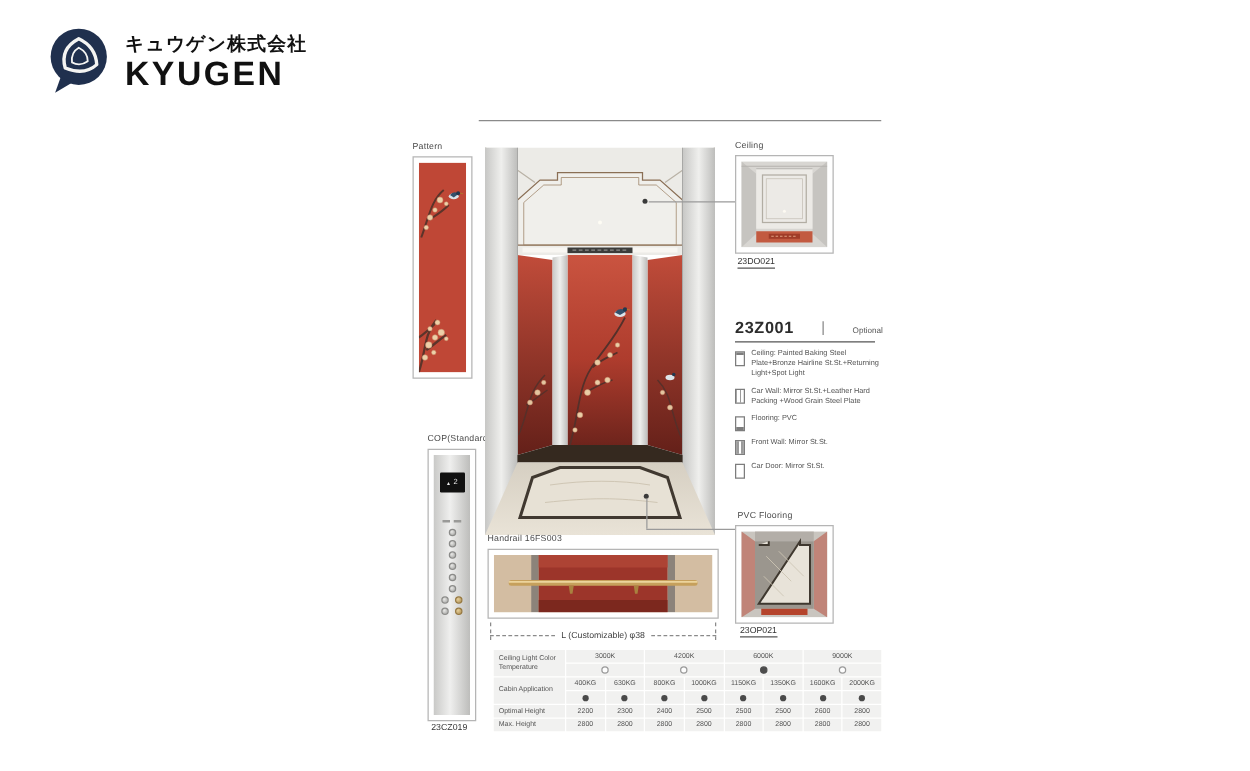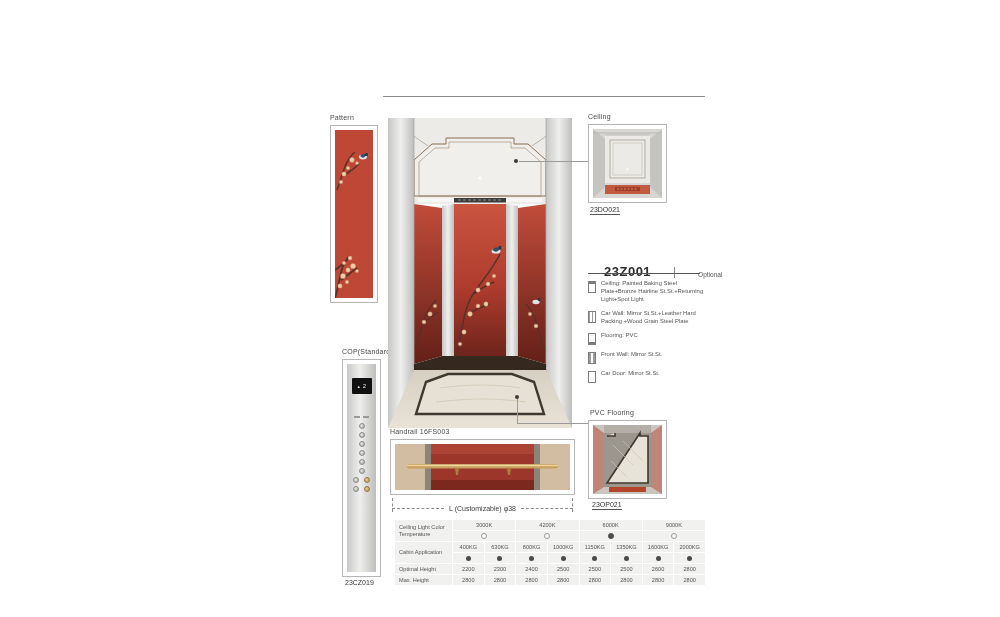--- a/index.html
+++ b/index.html
@@ -29,21 +29,21 @@
   .cop-metal { position:absolute; inset:4px; background:linear-gradient(90deg,#c9c9c7,#efefee 45%,#bdbdbb); display:flex; flex-direction:column; align-items:center; }
   .cop-display { margin-top:14px; width:20px; height:16px; background:#111; color:#eee; font-size:6px; display:flex; align-items:center; justify-content:center; gap:2px; border-radius:1px; }
   .cop-slots { margin-top:22px; display:flex; gap:3px; }
   .cop-slot { width:6px; height:2px; background:#9a9a98; }
   .cop-btns { margin-top:5px; display:flex; flex-direction:column; gap:3px; align-items:center; }
   .cop-btn { width:6px; height:6px; border-radius:50%; background:radial-gradient(circle at 35% 35%, #e8e8e6, #a3a3a1); border:1px solid #8b8b89; }
   .cop-row2 { display:flex; gap:5px; }
   .cop-btn.gold { background:radial-gradient(circle at 35% 35%, #e6cf9a, #b08f4e); border-color:#96773d; }
 
   
-  .model-title { position:absolute; left:604px; top:254px; display:flex; align-items:flex-end; gap:23px;margin-top:10px; }
+  .model-title { position:absolute; left:588px; top:254px; display:flex; align-items:flex-end; gap:23px; }
   .model-code { font-size:13px; font-weight:bold; color:#2c2c2c; letter-spacing:.5px; }
   .model-sep { width:1px; height:11px; background:#888; margin-bottom:1px; }
   .model-tag { font-size:6.5px; color:#555; margin-bottom:1px; }
   .model-rule { position:absolute; left:588px; top:273px; width:112px; height:1px; background:#555; }
   .spec-list { position:absolute; left:588px; top:280px; width:118px; display:flex; flex-direction:column; }
   .spec-item { display:flex; gap:5px; margin-bottom:6px; }
   .spec-icon { width:8px; height:12px; border:1px solid #7d7d7d; background:#fff; flex:none; margin-top:1px; }
   .spec-icon.i-ceiling { background:linear-gradient(#7d7d7d 0 2px, #fff 2px); }
   .spec-icon.i-carwall { background:repeating-linear-gradient(90deg,#9b9b9b 0 1px,#fff 1px 3px); }
   .spec-icon.i-flooring { background:linear-gradient(#fff 0 calc(100% - 2px), #7d7d7d calc(100% - 2px)); }
@@ -67,20 +67,32 @@
   .cell.span2c { grid-column:span 2; }
   .radio { width:6px; height:6px; border-radius:50%; border:1px solid #9a9a9a; background:#fdfdfd; }
   .radio.selected { background:#4d4d4d; border-color:#4d4d4d; }
   .capdot { width:5px; height:5px; border-radius:50%; background:#4a4a4a; }
 </style>
 </head>
 <body>
 
 <div class="canvas">
 
+  <div class="logo">
+    <svg width="54" height="58" viewBox="0 0 60 64">
+      <circle cx="30" cy="28" r="25" fill="#20304e"></circle>
+      <path d="M14 46 L9 60 L24 51 Z" fill="#20304e"></path>
+      <path d="M30 12 Q45 19 46 35 Q35 45 18 38 Q13 21 30 12 Z" fill="none" stroke="#f4f4f2" stroke-width="3" stroke-linejoin="round"></path>
+      <path d="M30 20 Q38 24 38 32 Q31 37 24 33 Q23 24 30 20 Z" fill="none" stroke="#f4f4f2" stroke-width="1.6" stroke-linejoin="round"></path>
+    </svg>
+    <div class="logo-text">
+      <span class="logo-jp">キュウゲン株式会社</span>
+      <span class="logo-en">KYUGEN</span>
+    </div>
+  </div>
 
   <div class="topline"></div>
 
   <div class="sec-label" style="left:330px; top:114px;">Pattern</div>
   <div class="frame" style="left:330px; top:125px; width:48px; height:178px;">
     <div class="frame-inner">
       <svg width="100%" height="100%" viewBox="0 0 38 168" preserveAspectRatio="none">
         <rect width="38" height="168" fill="#bf4736"></rect>
         <path d="M2 60 C8 44 10 30 20 22 M8 46 C14 42 18 40 24 34" stroke="#5c342a" stroke-width="1.6" fill="none"></path>
         <g fill="#ecd0a8" stroke="#c98e6d" stroke-width="0.4">

